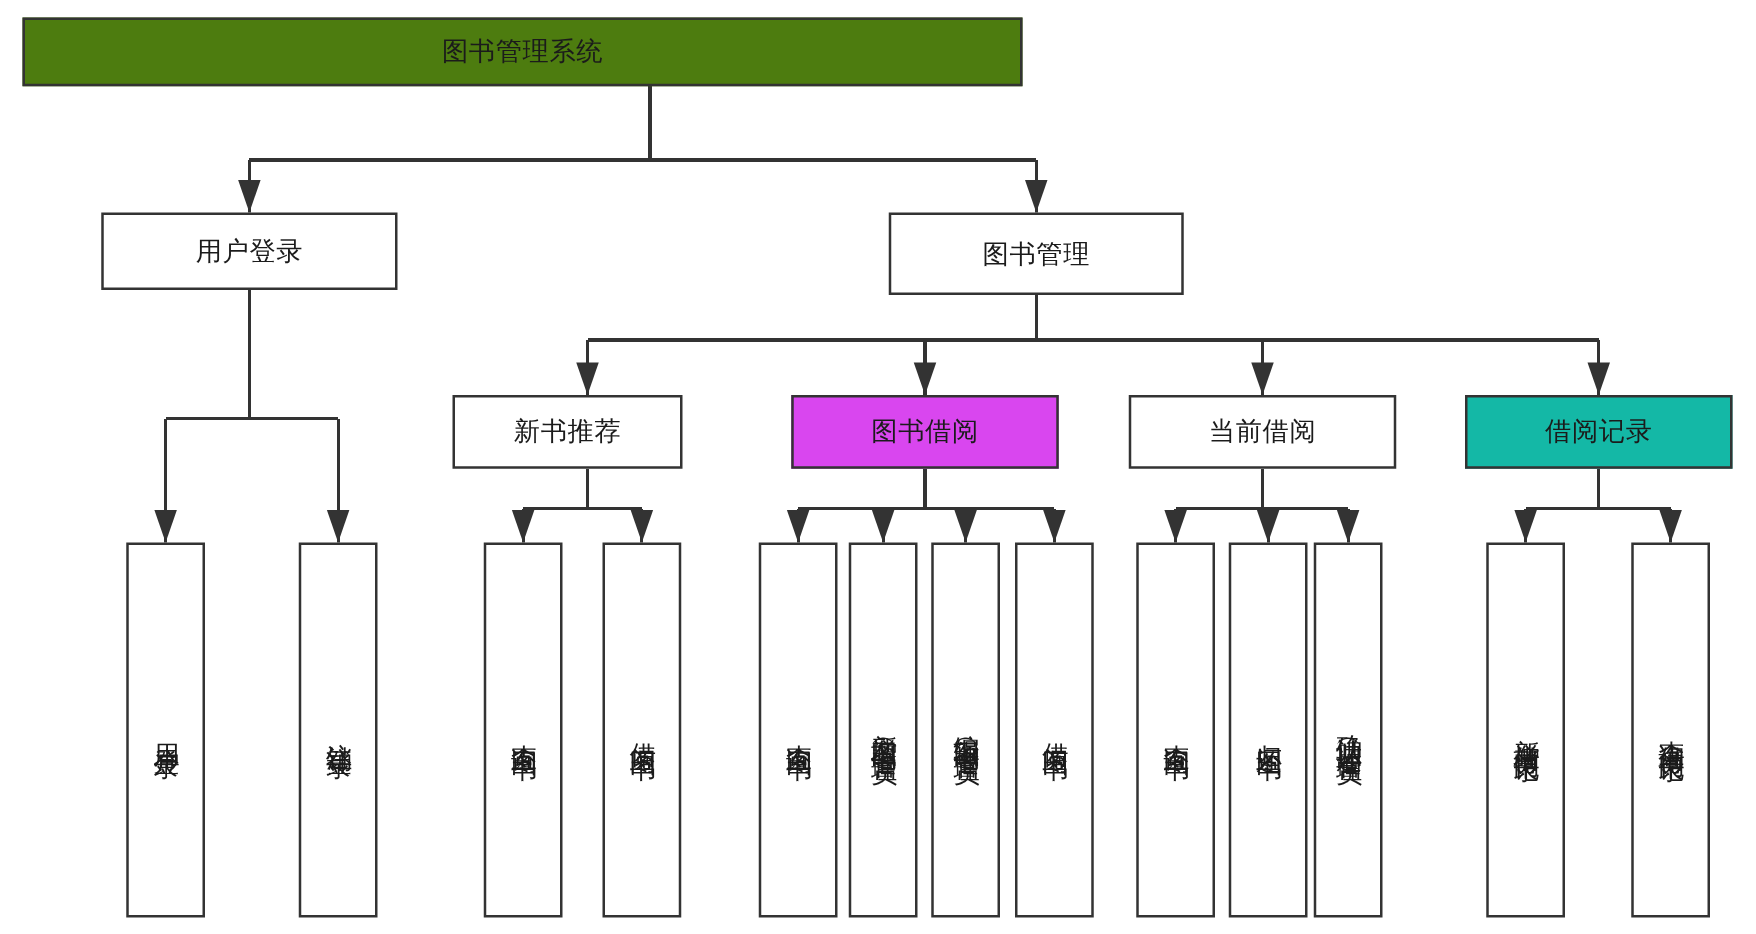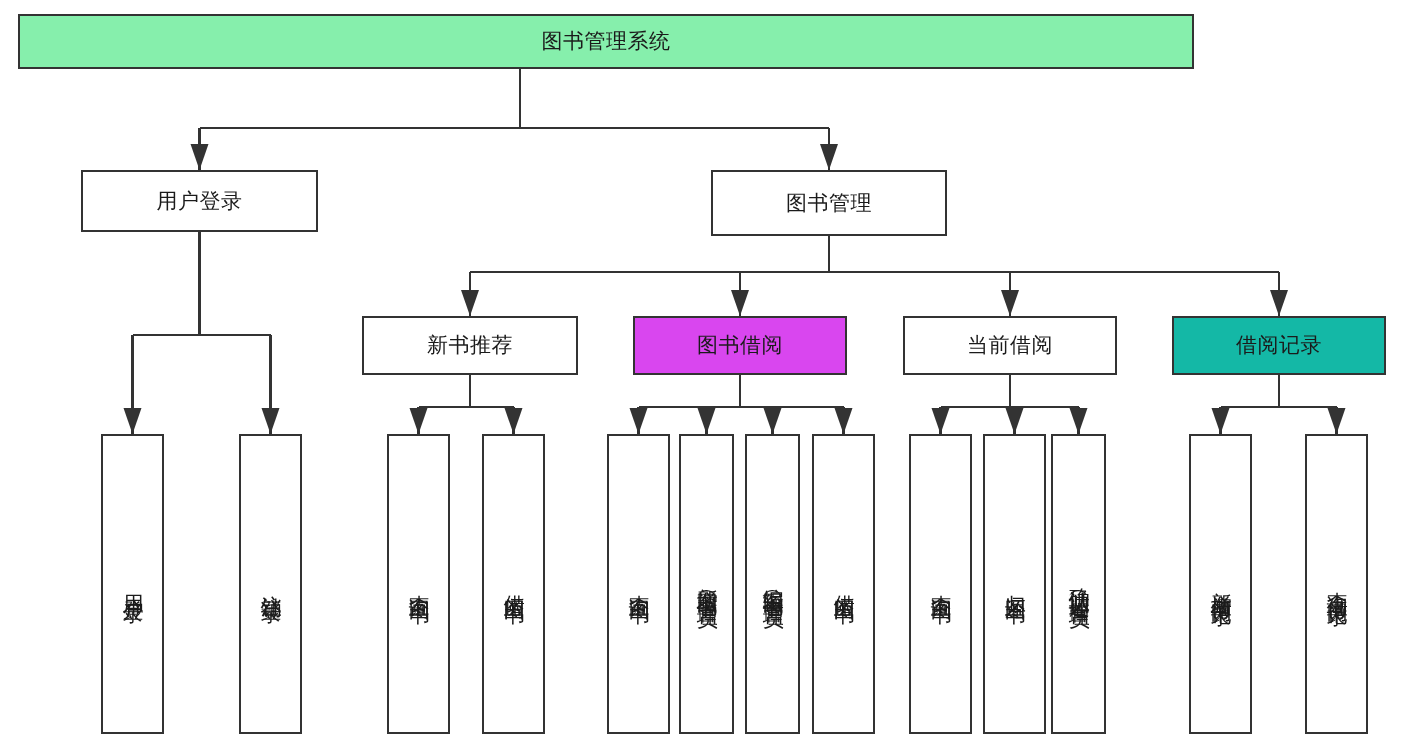--- a/index.html
+++ b/index.html
@@ -127,30 +127,30 @@
       <polygon points="1069.5,408 1087.5,408 1078.5,434" fill="#333333"></polygon>
       <line x1="1279" y1="375" x2="1279" y2="407" stroke="#333333" stroke-width="2.5" shape-rendering="crispEdges"></line>
       <line x1="1220.5" y1="407" x2="1336.5" y2="407" stroke="#333333" stroke-width="2.5" shape-rendering="crispEdges"></line>
       <line x1="1220.5" y1="407" x2="1220.5" y2="434" stroke="#333333" stroke-width="2.5" shape-rendering="crispEdges"></line>
       <polygon points="1211.5,408 1229.5,408 1220.5,434" fill="#333333"></polygon>
       <line x1="1336.5" y1="407" x2="1336.5" y2="434" stroke="#333333" stroke-width="2.5" shape-rendering="crispEdges"></line>
       <polygon points="1327.5,408 1345.5,408 1336.5,434" fill="#333333"></polygon>
     </svg>
 
   <div id="nodes-layer">
-      <div class="node h" style="left: 18px; top: 14px; width: 1176px; height: 55px; border-color: rgb(51, 51, 51); background: #86efac;">
+      <div class="node h" style="left: 18px; top: 14px; width: 800px; height: 55px; border-color: rgb(51, 51, 51); background: #4d7c0f;">
         <span class="node-label" style="color: rgb(27, 27, 27);">图书管理系统</span>
       </div>
       <div class="node h" style="left: 81px; top: 170px; width: 237px; height: 62px; border-color: rgb(51, 51, 51); background: rgb(255, 255, 255);">
         <span class="node-label" style="color: rgb(27, 27, 27);">用户登录</span>
       </div>
       <div class="node h" style="left: 711px; top: 170px; width: 236px; height: 66px; border-color: rgb(51, 51, 51); background: rgb(255, 255, 255);">
         <span class="node-label" style="color: rgb(27, 27, 27);">图书管理</span>
       </div>
-      <div class="node h" style="left: 362px; top: 316px; width: 216px; height: 59px; border-color: rgb(51, 51, 51); background: rgb(255, 255, 255);">
+      <div class="node h" style="left: 362px; top: 316px; width: 184px; height: 59px; border-color: rgb(51, 51, 51); background: rgb(255, 255, 255);">
         <span class="node-label" style="color: rgb(27, 27, 27);">新书推荐</span>
       </div>
       <div class="node h" style="left: 633px; top: 316px; width: 214px; height: 59px; border-color: rgb(51, 51, 51); background: #d946ef;">
         <span class="node-label" style="color: rgb(27, 27, 27);">图书借阅</span>
       </div>
       <div class="node h" style="left: 903px; top: 316px; width: 214px; height: 59px; border-color: rgb(51, 51, 51); background: rgb(255, 255, 255);">
         <span class="node-label" style="color: rgb(27, 27, 27);">当前借阅</span>
       </div>
       <div class="node h" style="left: 1172px; top: 316px; width: 214px; height: 59px; border-color: rgb(51, 51, 51); background: #14b8a6;">
         <span class="node-label" style="color: rgb(27, 27, 27);">借阅记录</span>

